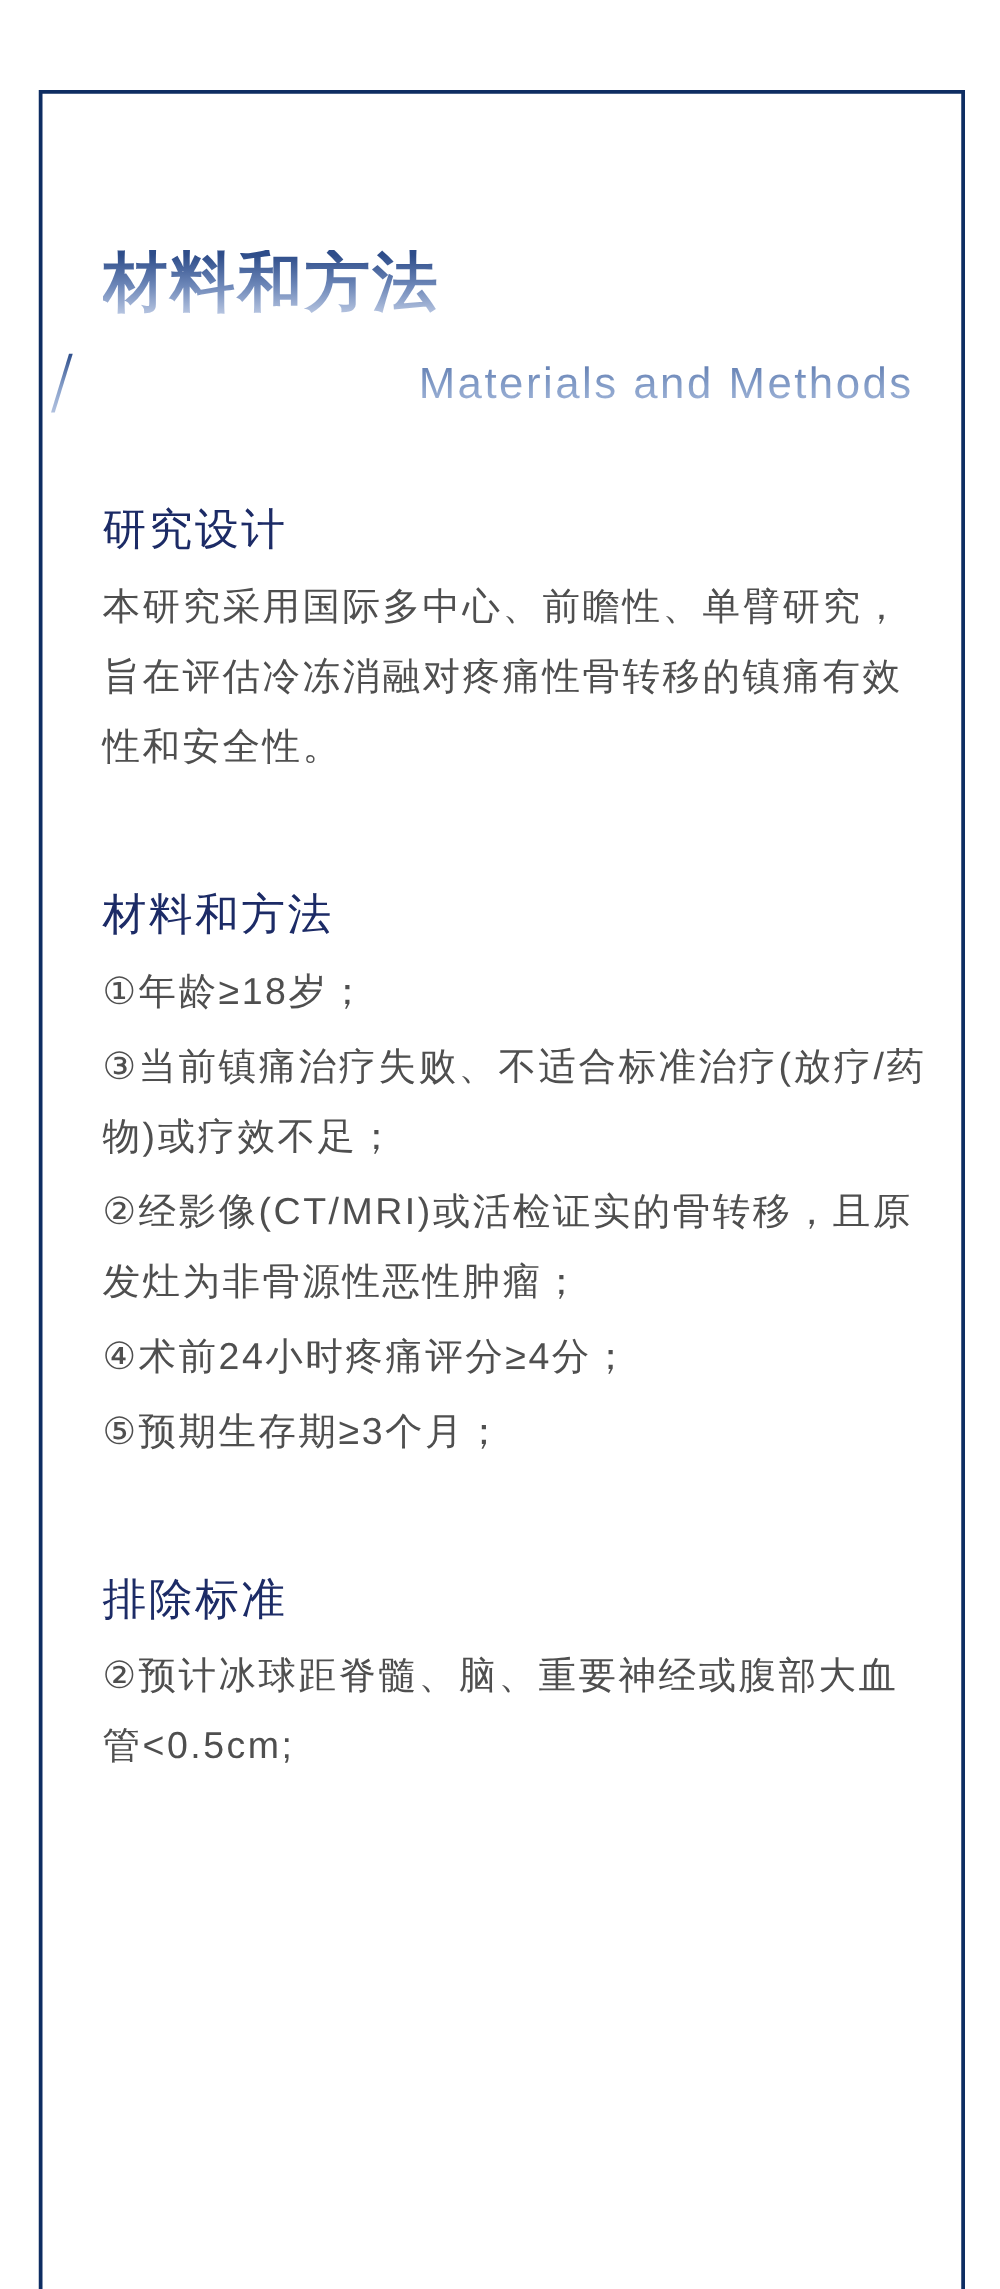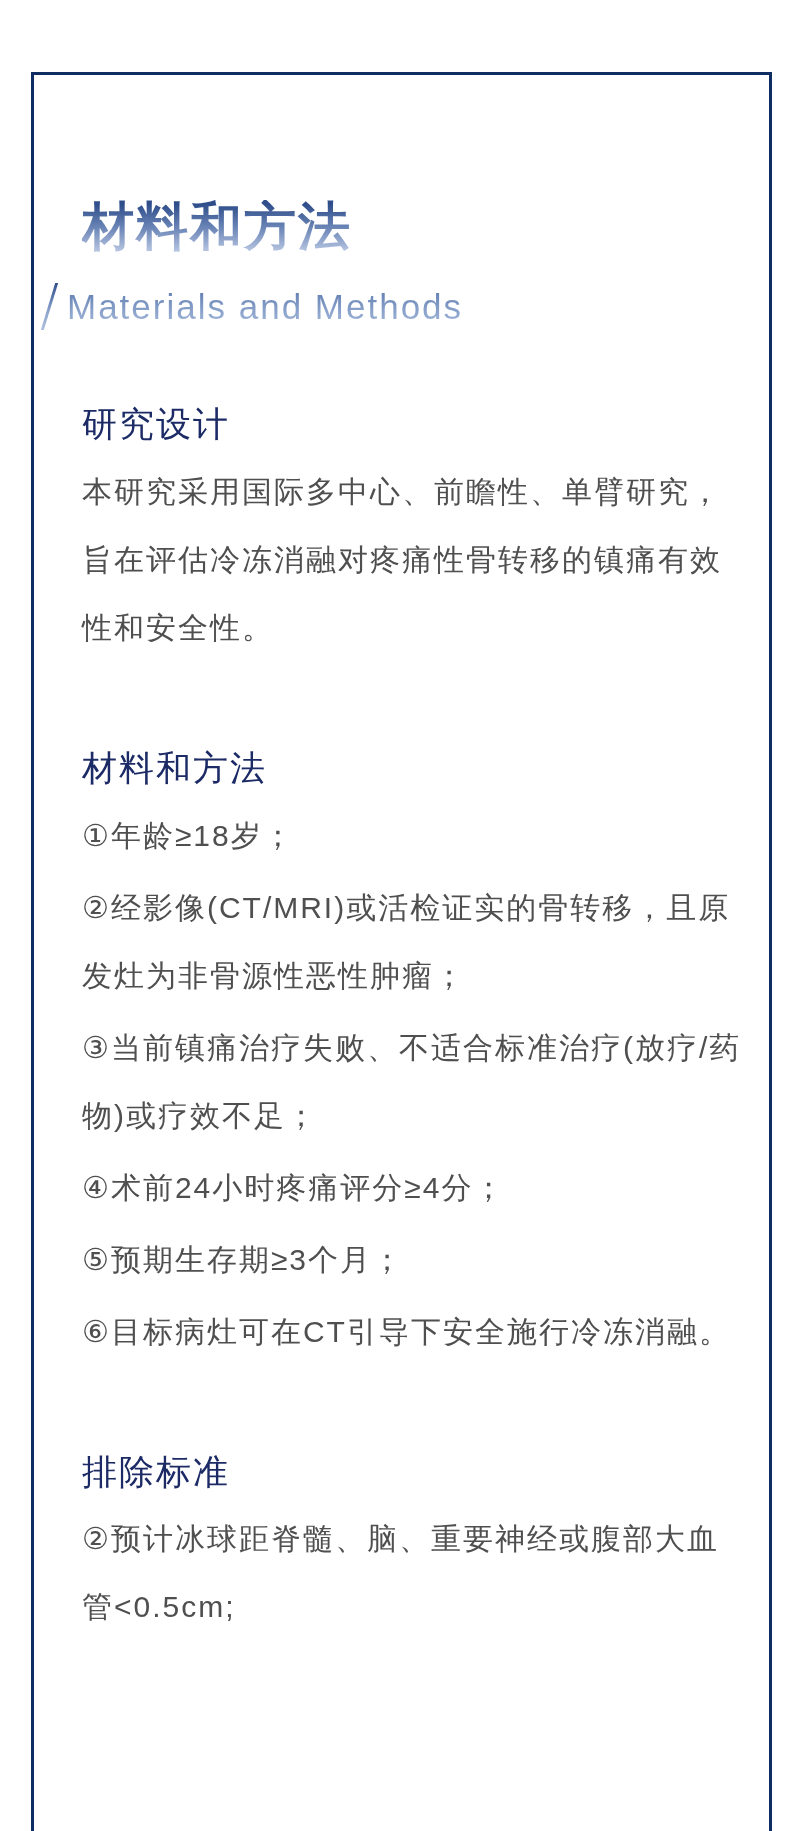--- a/index.html
+++ b/index.html
@@ -31,21 +31,21 @@
     -webkit-background-clip: text;
     background-clip: text;
     -webkit-text-fill-color: transparent;
     color: transparent;
     width: fit-content;
     text-align: right;
   }
   
   .subtitle-row {
     display: flex;
-    justify-content: flex-start;
+    justify-content: space-between;
     align-items: flex-end;
     margin: 28px 24px 0 0;
     height: 50px;
   }
   .slash {
     display: inline-block;
     width: 3px;
     height: 47px;
     margin: 0 16px 0 0;
     transform: skewX(-17deg);
@@ -70,21 +70,21 @@
     font-weight: 400;
     letter-spacing: 2px;
     line-height: 1.05;
     color: #1c2b66;
   }
   .section { margin-top: 88px; }
   .section:first-child { margin-top: 76px; }
   .section-body { margin-top: 15px; }
   .para {
     font-size: 30px;
-    line-height: 68px;
+    line-height: 56px;
     letter-spacing: 2px;
     color: #4f4f4f;
     margin: 0 0 4px 0;
     word-break: break-all;
   }
 </style>
 </head>
 <body>
 
 <div class="card">
@@ -102,29 +102,28 @@
     <div class="section-body">
   <p class="para">本研究采用国际多中心、前瞻性、单臂研究，旨在评估冷冻消融对疼痛性骨转移的镇痛有效性和安全性。</p>
 </div>
   </section>
 
   <section class="section">
     <h2 class="section-heading">材料和方法</h2>
     <div class="section-body">
   <p class="para">①年龄≥18岁；</p>
 
+  <p class="para">③当前镇痛治疗失败、不适合标准治疗(放疗/药物)或疗效不足；</p>
+
   <p class="para">②经影像(CT/MRI)或活检证实的骨转移，且原发灶为非骨源性恶性肿瘤；</p>
-
-  <p class="para">③当前镇痛治疗失败、不适合标准治疗(放疗/药物)或疗效不足；</p>
 
   <p class="para">④术前24小时疼痛评分≥4分；</p>
 
   <p class="para">⑤预期生存期≥3个月；</p>
 
-  <p class="para">⑥目标病灶可在CT引导下安全施行冷冻消融。</p>
 </div>
   </section>
 
   <section class="section">
     <h2 class="section-heading">排除标准</h2>
     <div class="section-body">
 
   <p class="para">②预计冰球距脊髓、脑、重要神经或腹部大血管&lt;0.5cm;</p>
 
 </div>

